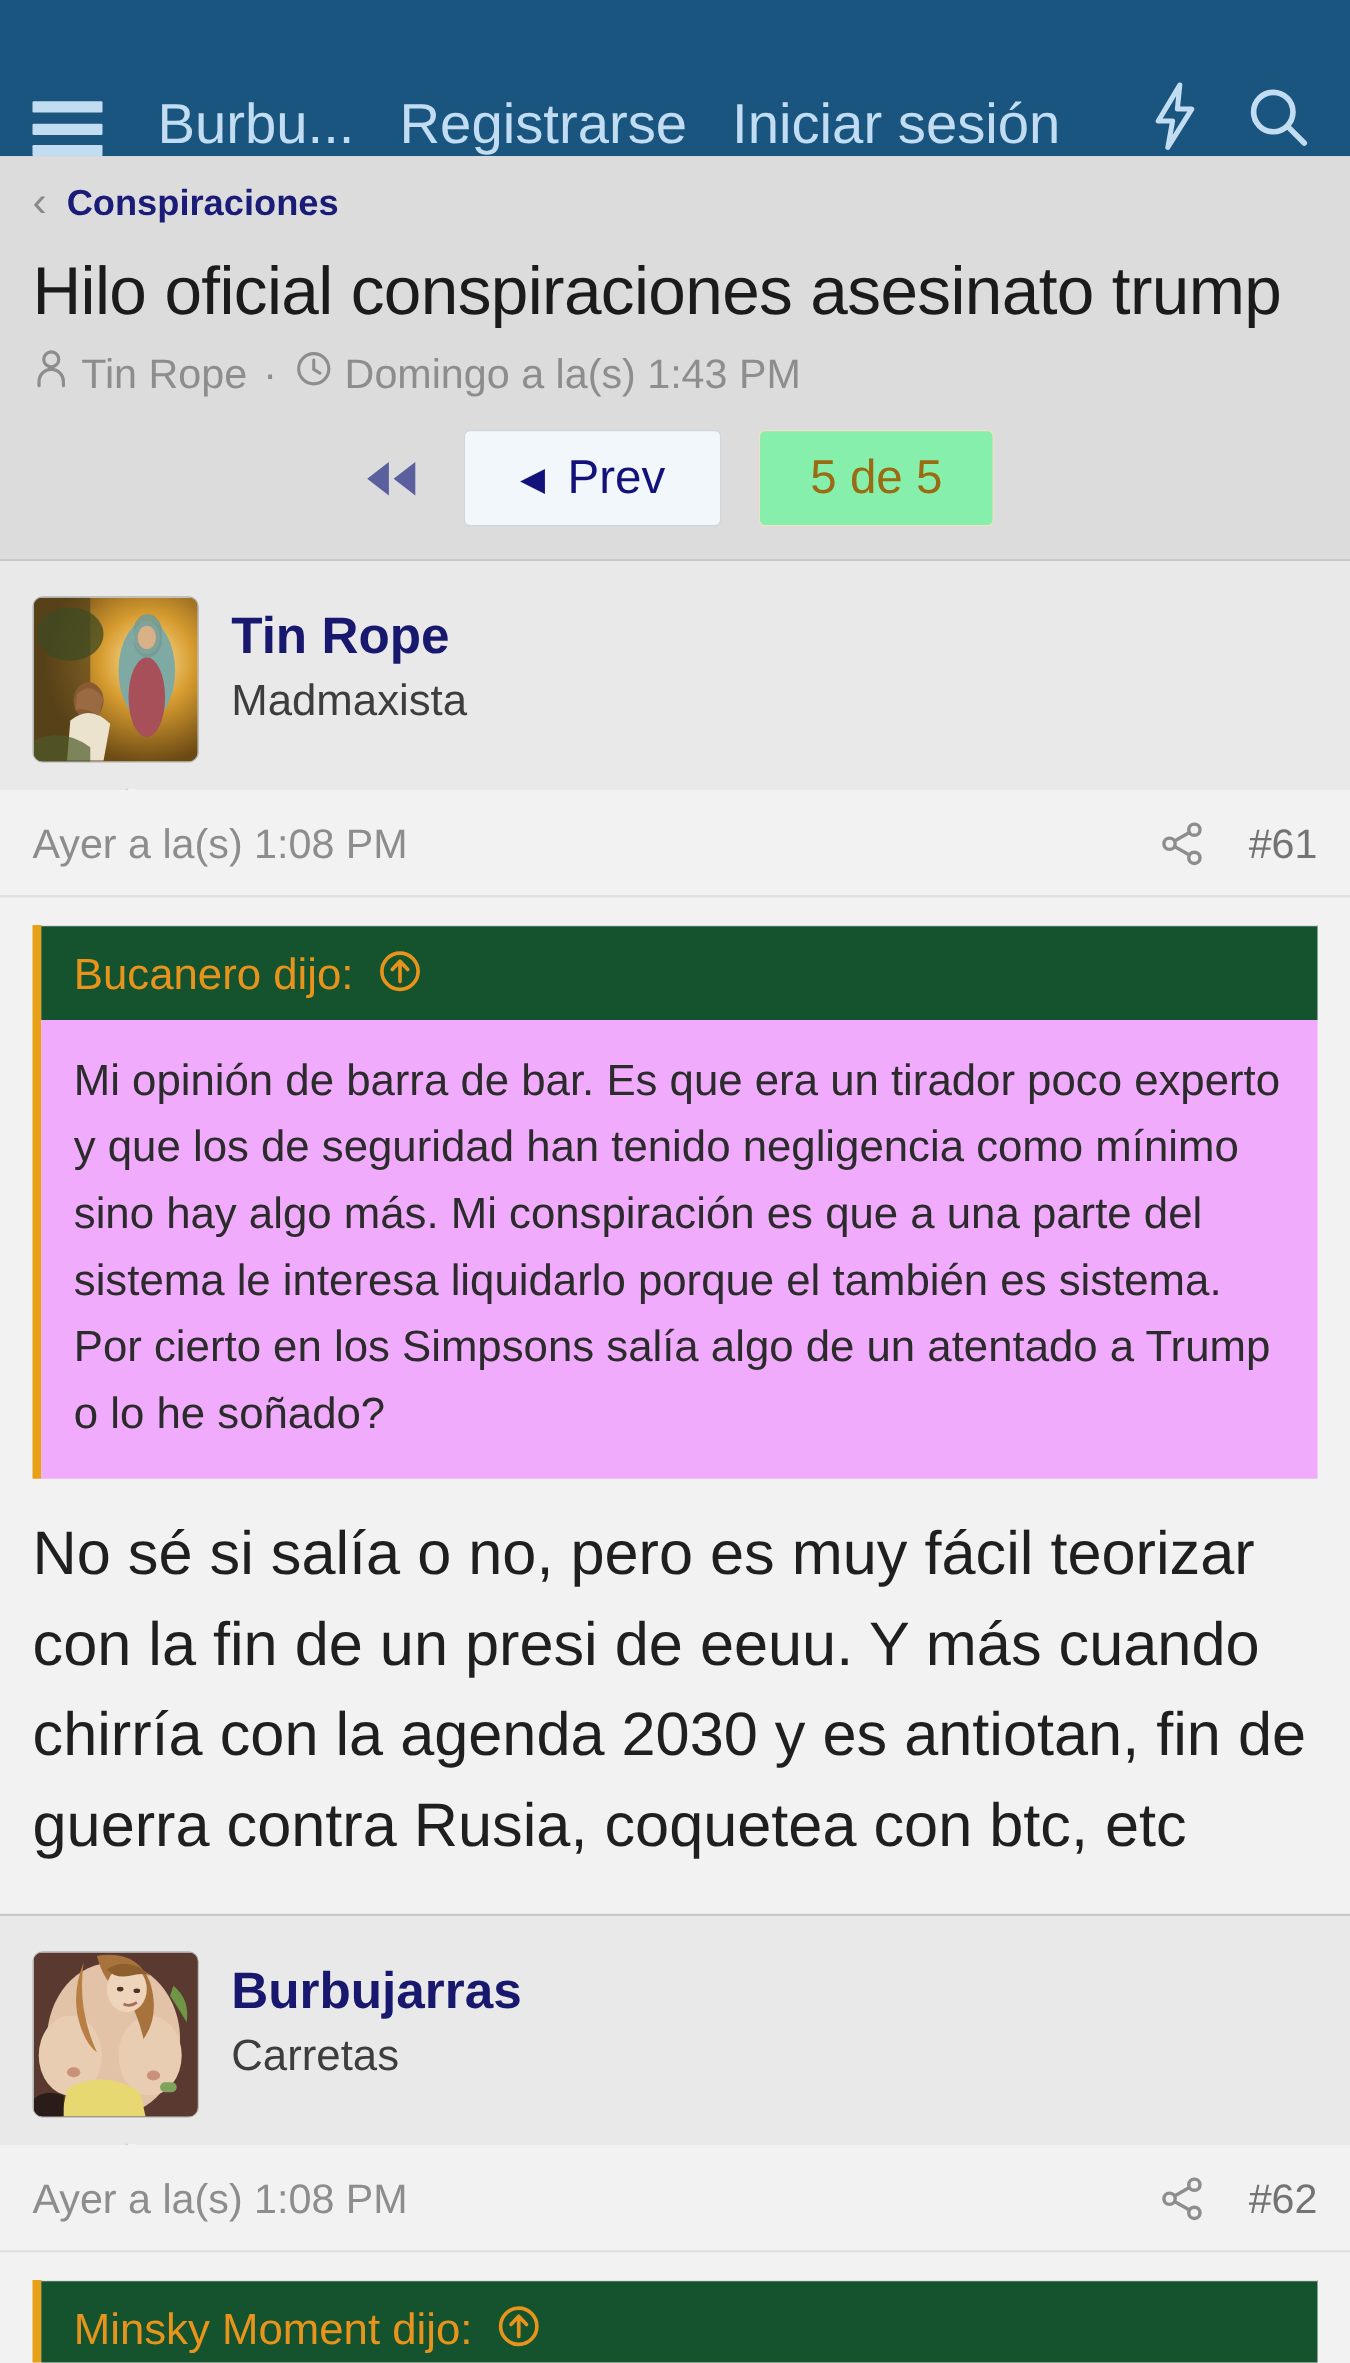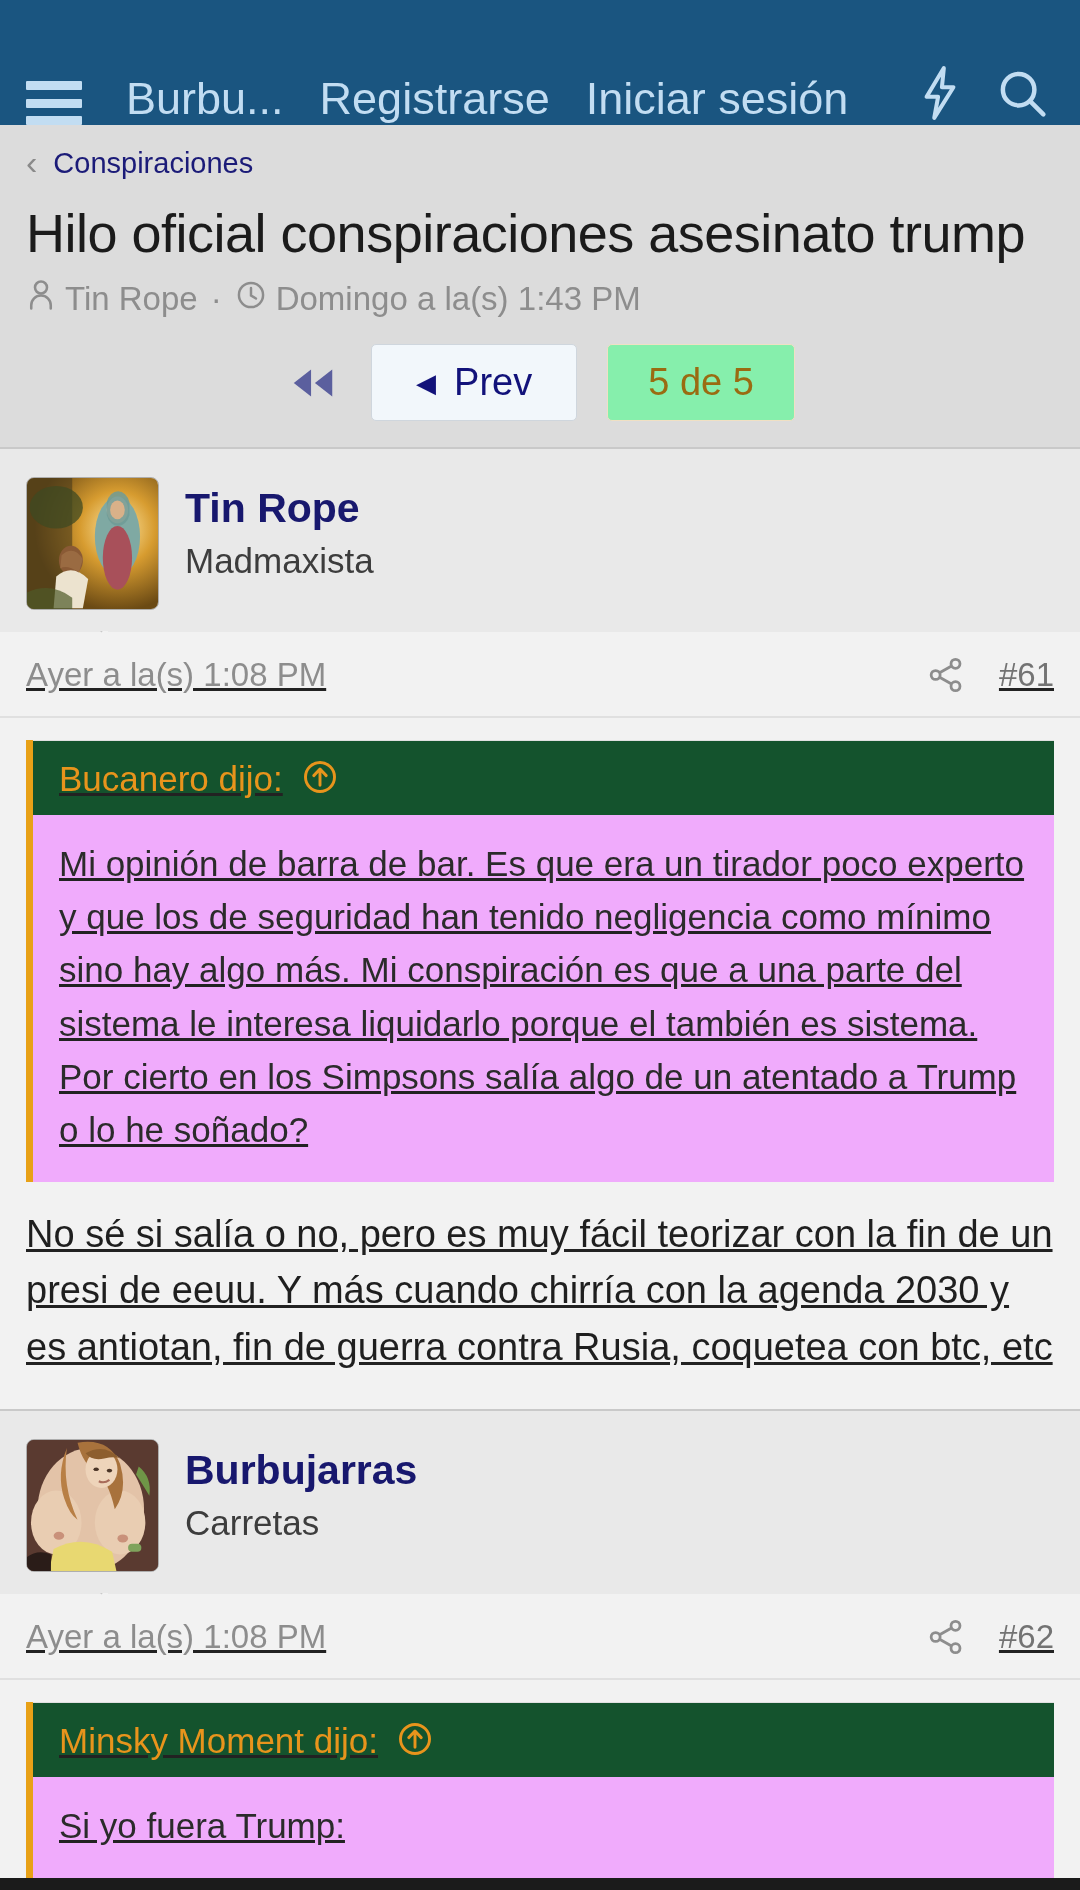--- a/index.html
+++ b/index.html
@@ -30,21 +30,21 @@
   .appbar-spacer{ flex:1 1 auto; }
   .appbar-icon{ width:64px; height:64px; display:flex; align-items:center;
     justify-content:center; margin-left:18px; flex:0 0 auto; }
 
   
   .threadhead{
     background:#dcdcdc; padding:22px 26px 0 26px;
   }
   .breadcrumb{ display:flex; align-items:center; gap:16px; }
   .bc-chevron{ color:#8a8a8a; font-size:34px; line-height:1; margin-top:-3px; }
-  .bc-link{ color:#1b1b78; font-size:29px; font-weight:normal; text-decoration:none; }
+  .bc-link{ color:#1b1b78; font-size:29px; font-weight:bold; text-decoration:none; }
   .thread-title{
     font-size:54px; font-weight:400; color:#1b1b1b;
     margin-top:22px; letter-spacing:-0.5px; white-space:nowrap;
   }
   .thread-meta{
     display:flex; align-items:center; color:#8d8d8d;
     font-size:33px; margin-top:14px; gap:9px;
   }
   .thread-meta svg{ flex:0 0 auto; }
   .dot-sep{ margin:0 4px; }
@@ -82,21 +82,21 @@
   .author-title{ color:#3d3d3d; font-size:35px; margin-top:9px; }
   .notch{
     position:absolute; left:72px; bottom:-17px; width:36px; height:18px; overflow:hidden;
   }
   .notch:after{
     content:""; position:absolute; left:0; top:0; width:26px; height:26px;
     background:#f2f2f2; border-right:2px solid #c9c9c9; border-bottom:2px solid #c9c9c9;
     transform:rotate(-135deg); transform-origin:100% 0;
   }
 
-  .post-body{ background:#f2f2f2;text-decoration:underline; }
+  .post-body{ background:#f2f2f2; }
   .post-meta{
     display:flex; align-items:center; padding:24px 26px 22px 26px;
     border-bottom:2px solid #e0e0e0; margin:0 0 0 0;
   }
   .post-date{ color:#8d8d8d; font-size:33px; }
   .meta-spacer{ flex:1 1 auto; }
   .share-ic{ margin-right:34px; display:flex; align-items:center; }
   .post-num{ color:#737373; font-size:33px; }
 
   
@@ -106,21 +106,21 @@
     display:flex; align-items:center; gap:18px;
     border-top:1px solid #e0e0e0;
   }
   .quote-author{ color:#e8941c; font-size:35px; }
   .quote-body{
     background:#f0abfc; padding:22px 26px 26px 26px;
     color:#2b2b2b; font-size:35px; line-height:1.52;
   }
   .post-text{
     padding:24px 26px 34px 26px; color:#1f1f1f;
-    font-size:38px; line-height:1.48;
+    font-size:49px; line-height:1.48;
   }
 
   .navbar-bottom{ height:22px; background:#1b1b1b; }
 </style>
 </head>
 <body>
 
 <div class="appbar">
   <div class="hamburger">
     <i></i>

